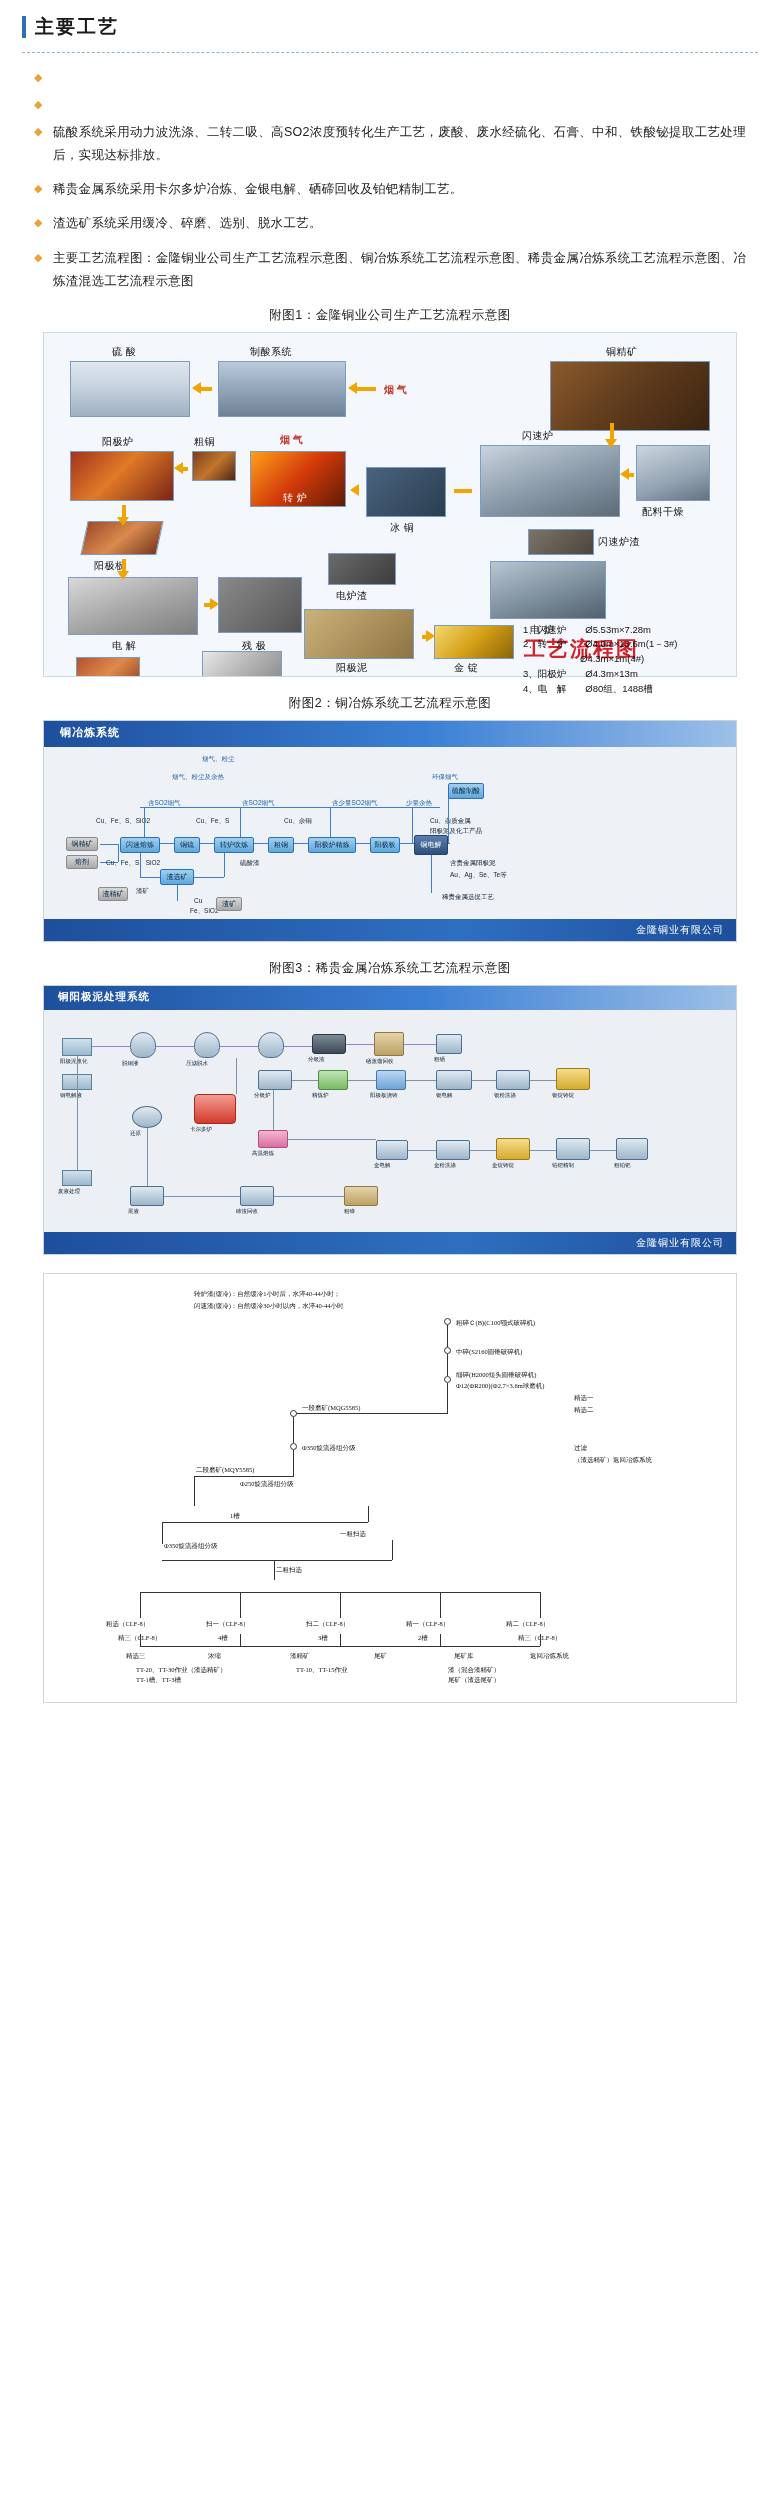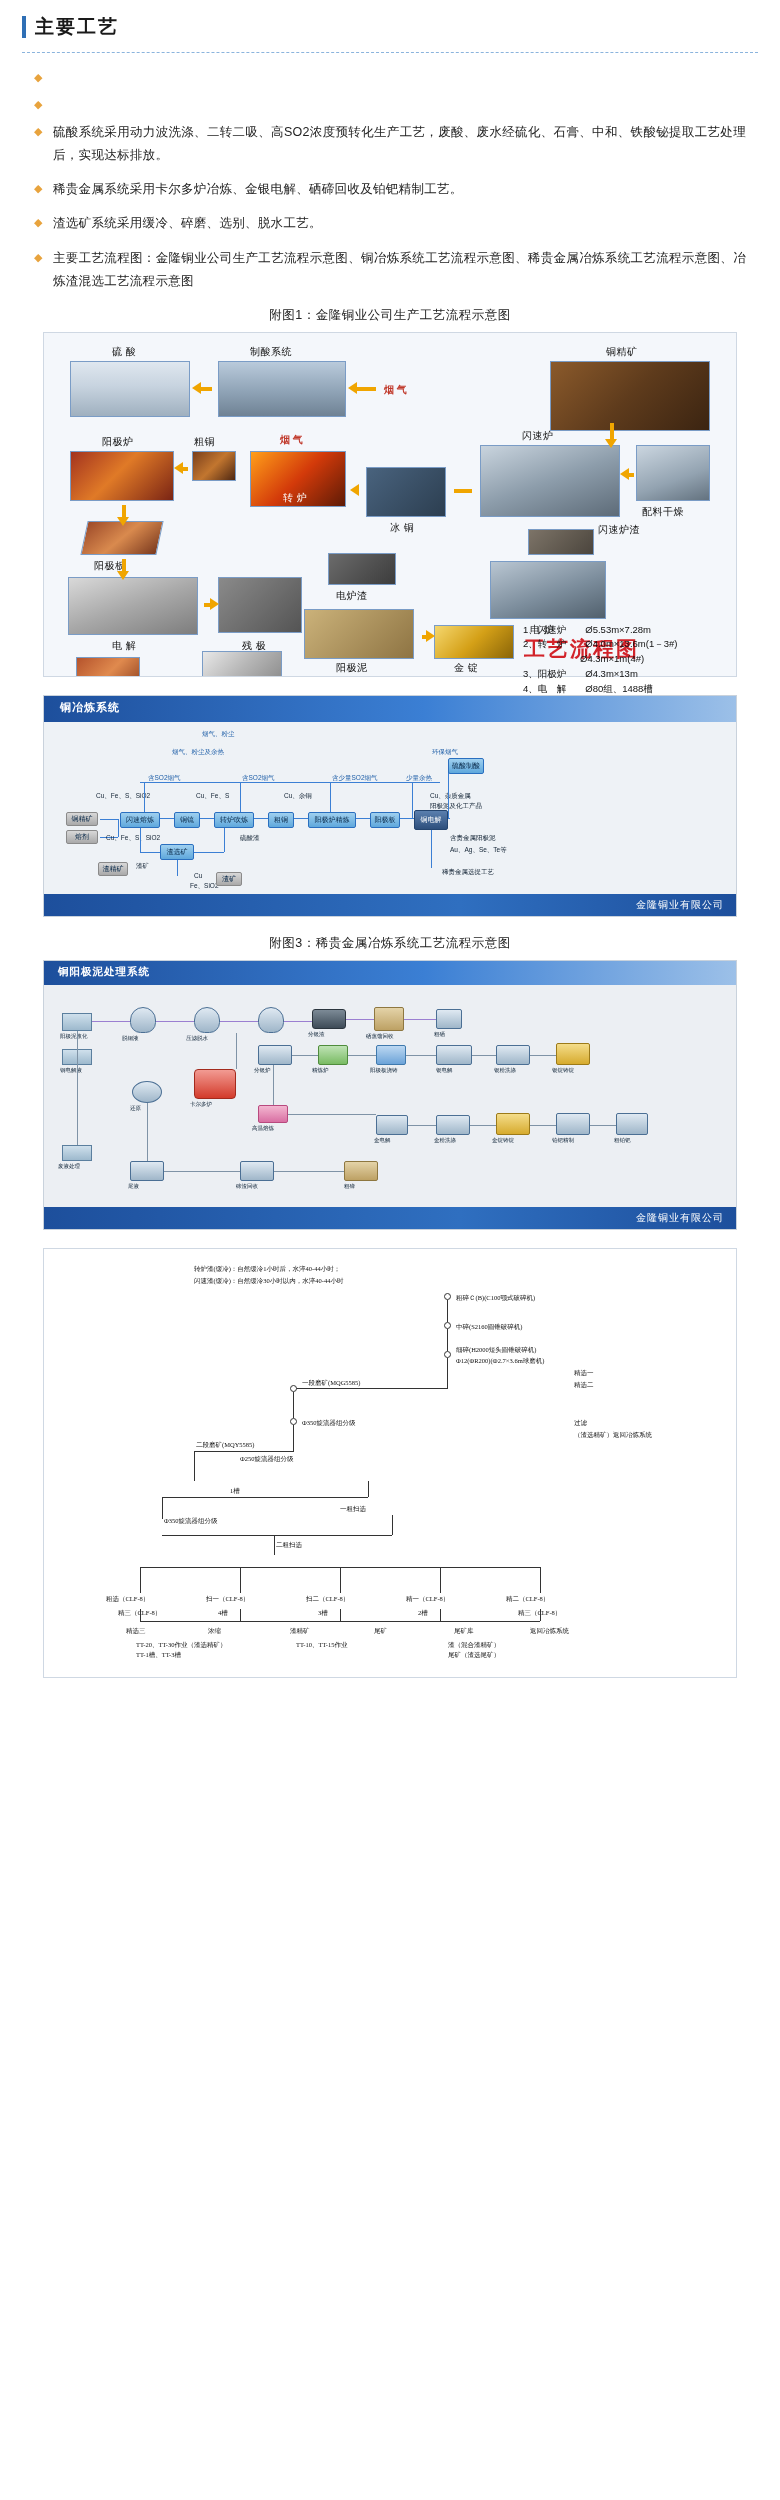--- a/index.html
+++ b/index.html
@@ -361,21 +361,21 @@
         <div class="node ph-flash" style="left:430px; top:106px; width:140px; height:72px;"></div>
         <div class="nodelabel" style="left:472px; top:90px;">闪速炉</div>
 
         <div class="node ph-dry" style="left:586px; top:106px; width:74px; height:56px;"></div>
         <div class="nodelabel" style="left:592px; top:166px;">配料干燥</div>
 
         <div class="node ph-matte" style="left:316px; top:128px; width:80px; height:50px; transform:rotate(0deg);"></div>
         <div class="nodelabel" style="left:340px; top:182px;">冰 铜</div>
 
         <div class="node ph-slagfs" style="left:478px; top:190px; width:66px; height:26px;"></div>
-        <div class="nodelabel" style="left:548px; top:184px;">闪速炉渣</div>
+        <div class="nodelabel" style="left:548px; top:196px;">闪速炉渣</div>
 
         <div class="arrow-h" style="left:404px; top:150px; width:18px;"></div>
         <div class="arrow-head-l" style="left:300px; top:145px;"></div>
         <div class="arrow-h" style="left:422px; top:150px; width:0px;"></div>
         <div class="arrow-h" style="left:578px; top:134px; width:6px;"></div>
         <div class="arrow-head-l" style="left:570px; top:129px;"></div>
         <div class="arrow-v" style="left:560px; top:84px; height:18px;"></div>
         <div class="arrow-head-d" style="left:555px; top:100px;"></div>
         <div class="arrow-h" style="left:132px; top:128px; width:6px;"></div>
         <div class="arrow-head-l" style="left:124px; top:123px;"></div>
@@ -425,20 +425,21 @@
         <div>1、闪速炉　　Ø5.53m×7.28m</div>
         <div>2、转　炉　　Ø4.0m×13.6m(1－3#)</div>
         <div>　　　　　　Ø4.3m×1m(4#)</div>
         <div>3、阳极炉　　Ø4.3m×13m</div>
         <div>4、电　解　　Ø80组、1488槽</div>
       </div>
     </div>
   </div>
 
   <div class="figure" style="margin-top:18px;">
+    <div class="figure-caption">附图2：铜冶炼系统工艺流程示意图</div>
     <div class="figure-frame fig2">
       <div class="topbar"></div>
       <div class="title-chip">铜冶炼系统</div>
       <div class="jcc-logo"></div>
       <div class="jcc-text">JCC</div>
       <div class="canvas">
 
         <div class="ftext blue" style="left:158px; top:8px;">烟气、粉尘</div>
         <div class="ftext blue" style="left:128px; top:26px;">烟气、粉尘及余热</div>
         <div class="ftext blue" style="left:388px; top:26px;">环保烟气</div>

